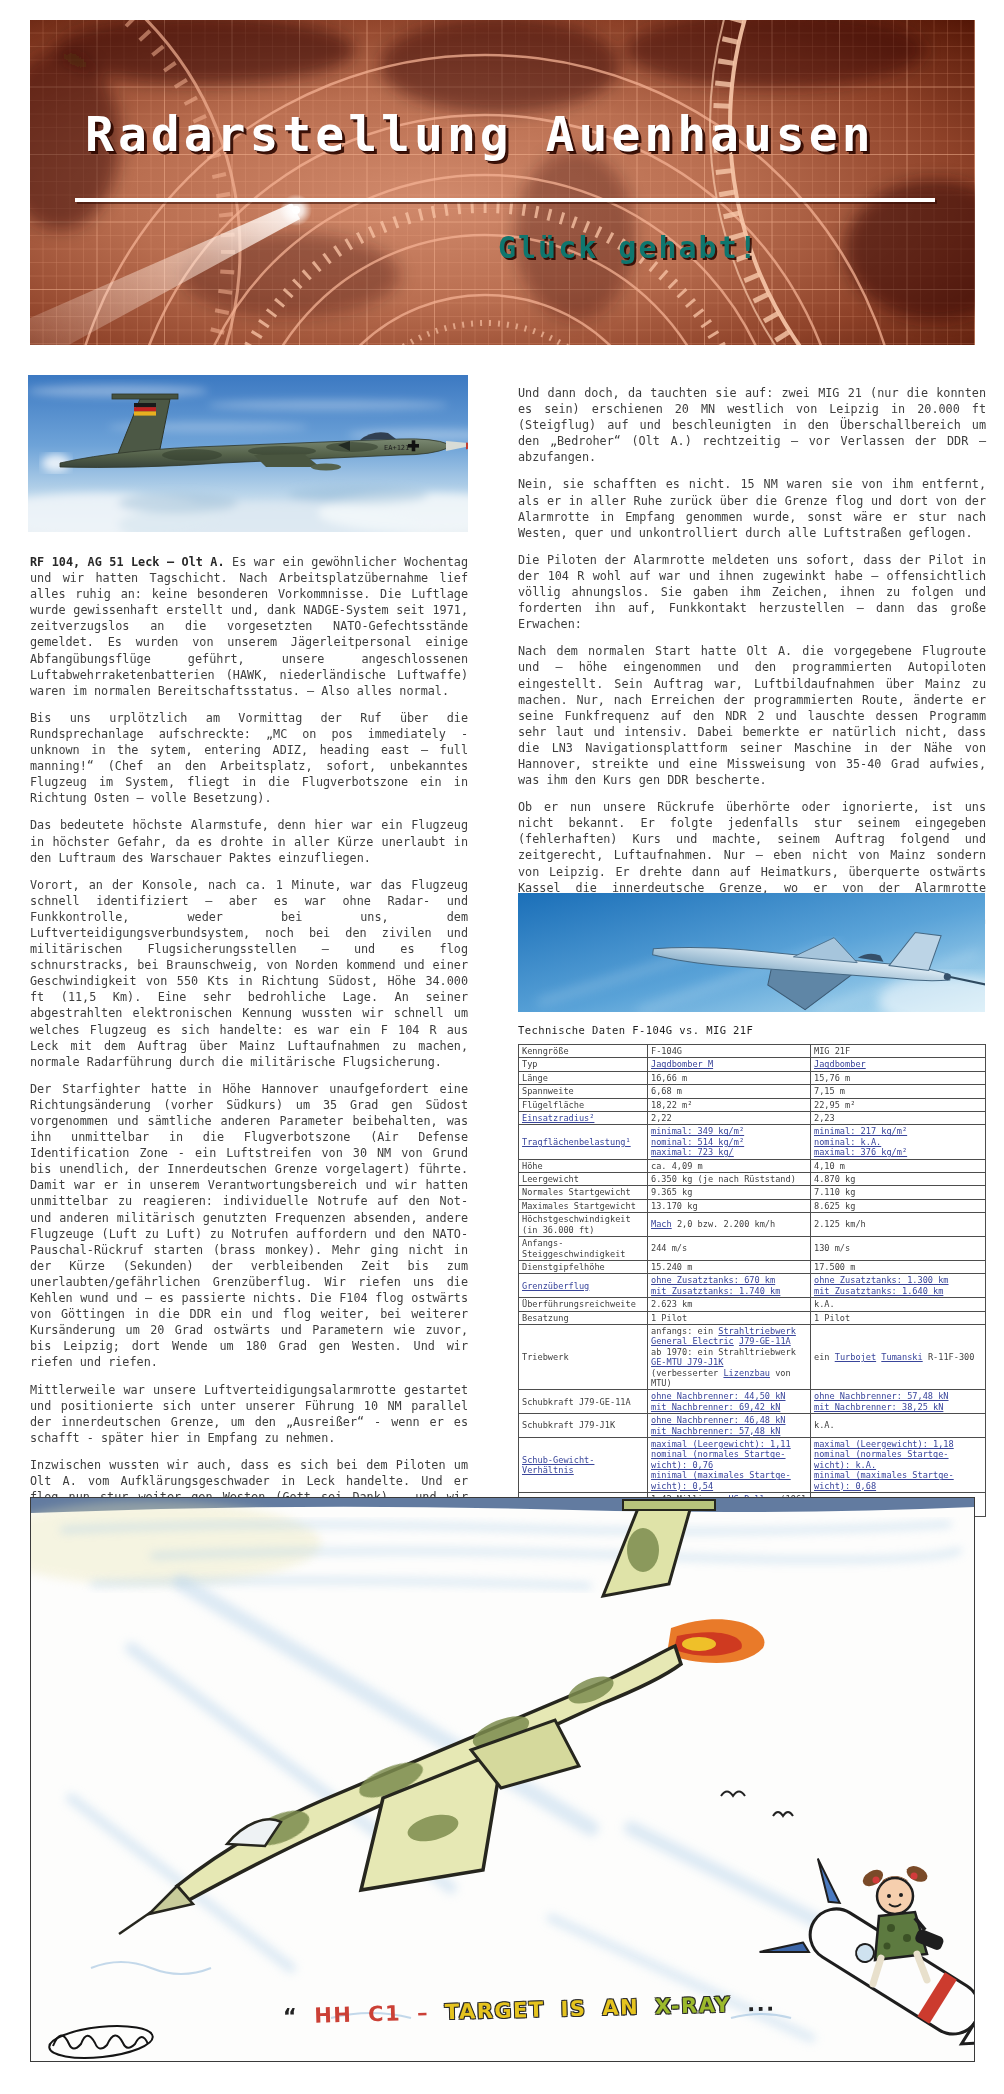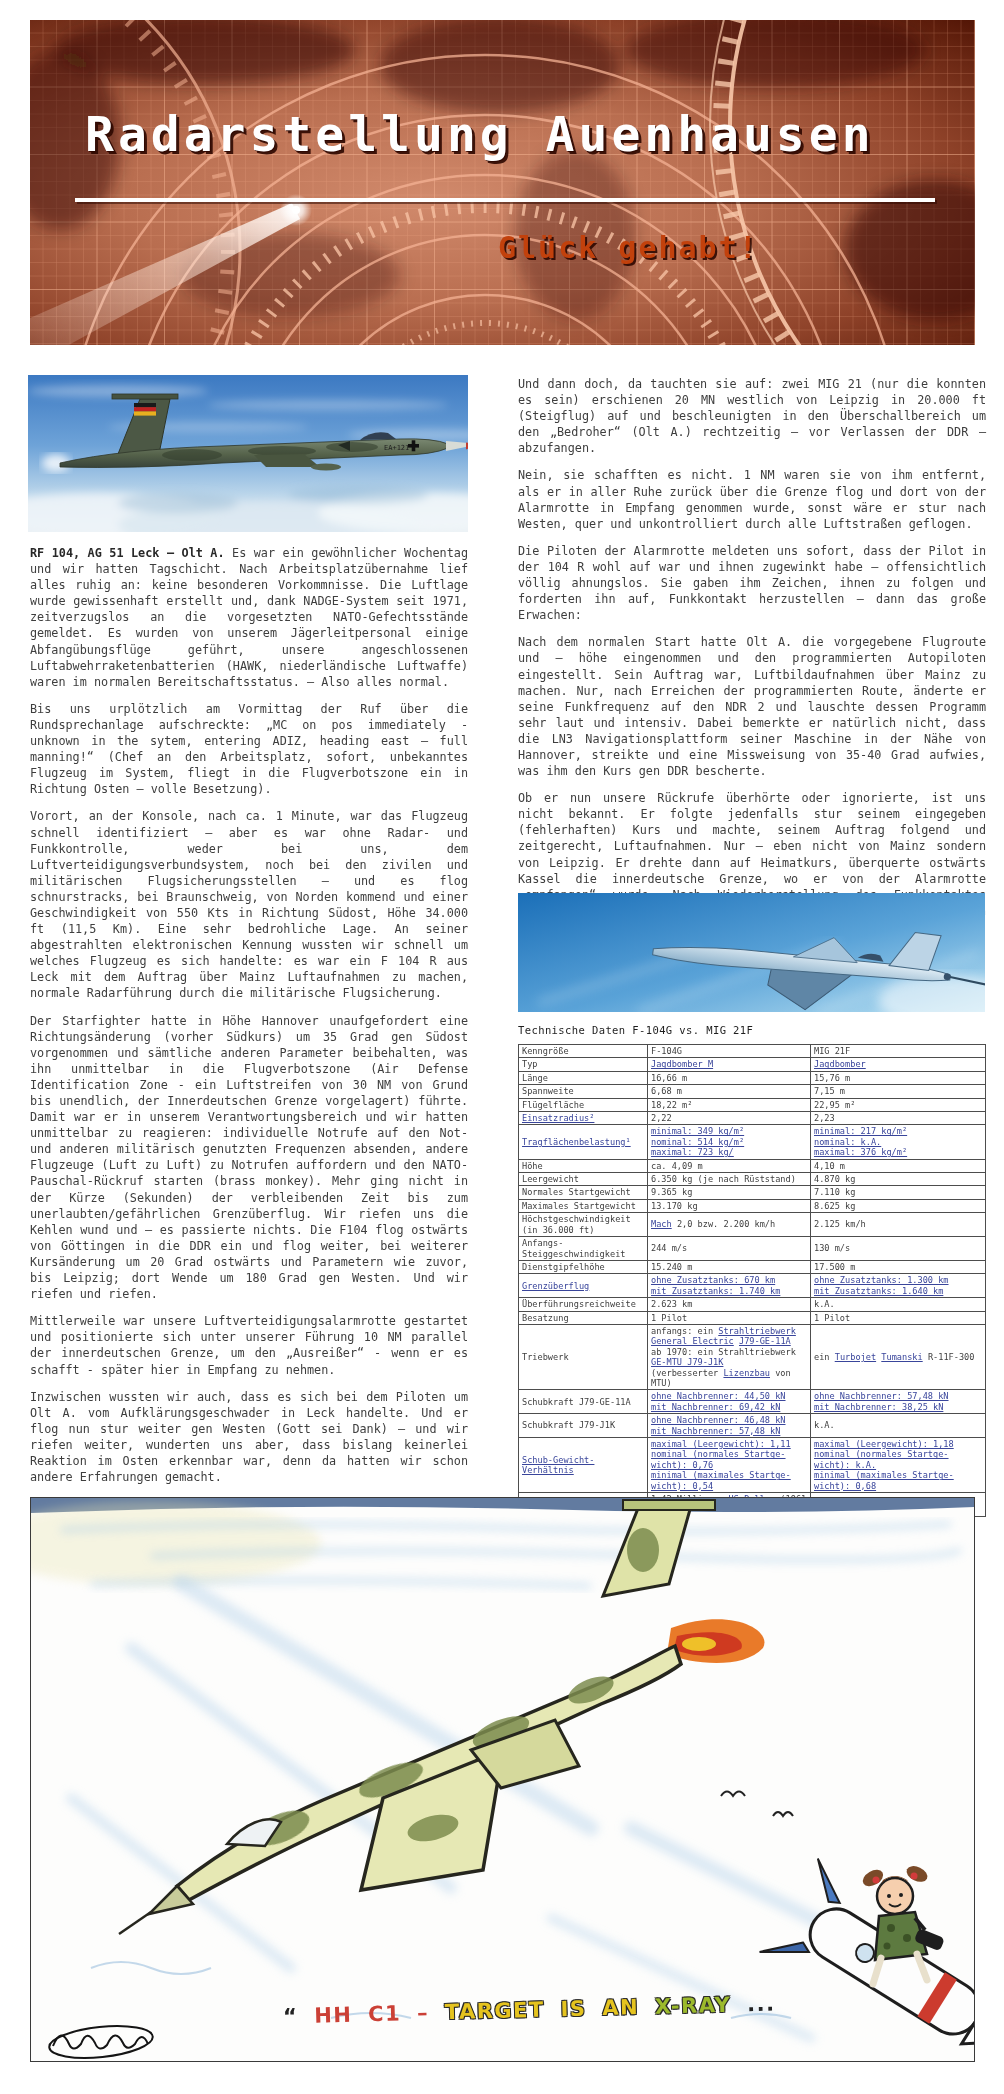--- a/index.html
+++ b/index.html
@@ -7,30 +7,30 @@
         font-family:"DejaVu Sans Mono",monospace;}
   .abs{position:absolute;}
 
   
   .hdr{left:30px;top:20px;width:945px;height:325px;overflow:hidden;}
   .hdr svg{display:block;}
   .hdr-title{left:55px;top:86px;font-weight:bold;font-size:48px;letter-spacing:4px;color:#fff;
              white-space:nowrap;text-shadow:3px 3px 0 rgba(45,8,0,.9),1px 1px 0 rgba(45,8,0,.9);}
   .hdr-line{left:45px;top:178px;width:860px;height:4px;background:#fff;
             box-shadow:2px 2px 0 rgba(45,8,0,.55);}
-  .hdr-sub{left:468px;top:210px;font-weight:bold;font-size:30px;letter-spacing:2px;color:#c2410c;
+  .hdr-sub{left:468px;top:210px;font-weight:bold;font-size:30px;letter-spacing:2px;color:#0f766e;
            white-space:nowrap;text-shadow:2px 2px 0 rgba(45,8,0,.9);}
 
   
   .photo{overflow:hidden;}
   .photo-f104{left:28px;top:375px;width:440px;height:157px;}
   .photo-mig{left:518px;top:893px;width:467px;height:119px;}
 
   
-  .body-text{font-size:11.8px;line-height:16.1px;color:#3e3e3e;text-align:justify;}
+  .body-text{font-size:11.8px;line-height:16.1px;color:#3e3e3e;text-align:justify;margin-top:9px;}
   .body-text p{margin:0 0 11px 0;}
   .col-left{left:30px;top:545px;width:438px;}
   .col-right{left:518px;top:376px;width:468px;}
   .lead{font-weight:bold;color:#282828;}
 
   
   .specs-heading{left:518px;top:1024px;font-weight:normal;font-size:10.5px;color:#1e1e1e;
                  letter-spacing:.4px;white-space:nowrap;}
   .specs-wrap{left:518px;top:1044px;width:467px;}
   table.specs{border-collapse:collapse;width:467px;table-layout:fixed;
@@ -178,29 +178,30 @@
             <rect x="369.7" y="25.3" width="3.6" height="11" fill="#111"></rect>
         </g>
         <text x="342" y="35" font-family="DejaVu Sans Mono, monospace" font-size="7" fill="#1f1f1f">EA+121</text>
       </g>
     </svg>
   </div>
 
   <div class="abs body-text col-left">
       <p><span class="lead">RF 104, AG 51 Leck – Olt A.</span> Es war ein gewöhnlicher Wochentag und wir hatten Tagschicht. Nach Arbeitsplatzübernahme lief alles ruhig an: keine besonderen Vorkommnisse. Die Luftlage wurde gewissenhaft erstellt und, dank NADGE-System seit 1971, zeitverzugslos an die vorgesetzten NATO-Gefechtsstände gemeldet. Es wurden von unserem Jägerleitpersonal einige Abfangübungsflüge geführt, unsere angeschlossenen Luftabwehrraketenbatterien (HAWK, niederländische Luftwaffe) waren im normalen Bereitschaftsstatus. – Also alles normal.</p>
       <p>Bis uns urplötzlich am Vormittag der Ruf über die Rundsprechanlage aufschreckte: „MC on pos immediately - unknown in the sytem, entering ADIZ, heading east – full manning!“ (Chef an den Arbeitsplatz, sofort, unbekanntes Flugzeug im System, fliegt in die Flugverbotszone ein in Richtung Osten – volle Besetzung).</p>
+      <p>Das bedeutete höchste Alarmstufe, denn hier war ein Flugzeug in höchster Gefahr, da es drohte in aller Kürze unerlaubt in den Luftraum des Warschauer Paktes einzufliegen.</p>
       <p>Vorort, an der Konsole, nach ca. 1 Minute, war das Flugzeug schnell identifiziert – aber es war ohne Radar- und Funkkontrolle, weder bei uns, dem Luftverteidigungsverbundsystem, noch bei den zivilen und militärischen Flugsicherungsstellen – und es flog schnurstracks, bei Braunschweig, von Norden kommend und einer Geschwindigkeit von 550 Kts in Richtung Südost, Höhe 34.000 ft (11,5 Km). Eine sehr bedrohliche Lage. An seiner abgestrahlten elektronischen Kennung wussten wir schnell um welches Flugzeug es sich handelte: es war ein F 104 R aus Leck mit dem Auftrag über Mainz Luftaufnahmen zu machen, normale Radarführung durch die militärische Flugsicherung.</p>
       <p>Der Starfighter hatte in Höhe Hannover unaufgefordert eine Richtungsänderung (vorher Südkurs) um 35 Grad gen Südost vorgenommen und sämtliche anderen Parameter beibehalten, was ihn unmittelbar in die Flugverbotszone (Air Defense Identification Zone - ein Luftstreifen von 30 NM von Grund bis unendlich, der Innerdeutschen Grenze vorgelagert) führte. Damit war er in unserem Verantwortungsbereich und wir hatten unmittelbar zu reagieren: individuelle Notrufe auf den Not- und anderen militärisch genutzten Frequenzen absenden, andere Flugzeuge (Luft zu Luft) zu Notrufen auffordern und den NATO-Pauschal-Rückruf starten (brass monkey). Mehr ging nicht in der Kürze (Sekunden) der verbleibenden Zeit bis zum unerlaubten/gefährlichen Grenzüberflug. Wir riefen uns die Kehlen wund und – es passierte nichts. Die F104 flog ostwärts von Göttingen in die DDR ein und flog weiter, bei weiterer Kursänderung um 20 Grad ostwärts und Parametern wie zuvor, bis Leipzig; dort Wende um 180 Grad gen Westen. Und wir riefen und riefen.</p>
       <p>Mittlerweile war unsere Luftverteidigungsalarmrotte gestartet und positionierte sich unter unserer Führung 10 NM parallel der innerdeutschen Grenze, um den „Ausreißer“ - wenn er es schafft - später hier in Empfang zu nehmen.</p>
       <p>Inzwischen wussten wir auch, dass es sich bei dem Piloten um Olt A. vom Aufklärungsgeschwader in Leck handelte. Und er flog nun stur weiter gen Westen (Gott sei Dank) – und wir riefen weiter, wunderten uns aber, dass bislang keinerlei Reaktion im Osten erkennbar war, denn da hatten wir schon andere Erfahrungen gemacht.</p>
     </div>
 
   <div class="abs body-text col-right">
       <p>Und dann doch, da tauchten sie auf: zwei MIG 21 (nur die konnten es sein) erschienen 20 MN westlich von Leipzig in 20.000 ft (Steigflug) auf und beschleunigten in den Überschallbereich um den „Bedroher“ (Olt A.) rechtzeitig – vor Verlassen der DDR – abzufangen.</p>
-      <p>Nein, sie schafften es nicht. 1 NM waren sie von ihm entfernt, als er in aller Ruhe zurück über die Grenze flog und dort von der Alarmrotte in Empfang genommen wurde, sonst wäre er stur nach Westen, quer und unkontrolliert durch alle Luftstraßen geflogen.</p>
+      <p>Nein, sie schafften es nicht. 15 NM waren sie von ihm entfernt, als er in aller Ruhe zurück über die Grenze flog und dort von der Alarmrotte in Empfang genommen wurde, sonst wäre er stur nach Westen, quer und unkontrolliert durch alle Luftstraßen geflogen.</p>
       <p>Die Piloten der Alarmrotte meldeten uns sofort, dass der Pilot in der 104 R wohl auf war und ihnen zugewinkt habe – offensichtlich völlig ahnungslos. Sie gaben ihm Zeichen, ihnen zu folgen und forderten ihn auf, Funkkontakt herzustellen – dann das große Erwachen:</p>
       <p>Nach dem normalen Start hatte Olt A. die vorgegebene Flugroute und – höhe eingenommen und den programmierten Autopiloten eingestellt. Sein Auftrag war, Luftbildaufnahmen über Mainz zu machen. Nur, nach Erreichen der programmierten Route, änderte er seine Funkfrequenz auf den NDR 2 und lauschte dessen Programm sehr laut und intensiv. Dabei bemerkte er natürlich nicht, dass die LN3 Navigationsplattform seiner Maschine in der Nähe von Hannover, streikte und eine Missweisung von 35-40 Grad aufwies, was ihm den Kurs gen DDR bescherte.</p>
       <p>Ob er nun unsere Rückrufe überhörte oder ignorierte, ist uns nicht bekannt. Er folgte jedenfalls stur seinem eingegeben (fehlerhaften) Kurs und machte, seinem Auftrag folgend und zeitgerecht, Luftaufnahmen. Nur – eben nicht von Mainz sondern von Leipzig. Er drehte dann auf Heimatkurs, überquerte ostwärts Kassel die innerdeutsche Grenze, wo er von der Alarmrotte „empfangen“ wurde. Nach Wiederherstellung des Funkkontaktes brachte ihn die Flugsicherung nach Leck zurück. Es war sein letzter Flug bei der Bundeswehr.</p>
     </div>
 
   <div class="abs photo photo-mig">
     <svg width="467" height="119" viewBox="0 0 467 119">
       <defs>
         <linearGradient id="sky2" x1="0" y1="0" x2="1" y2="1">
           <stop offset="0%" stop-color="#1b6fb8"></stop>

